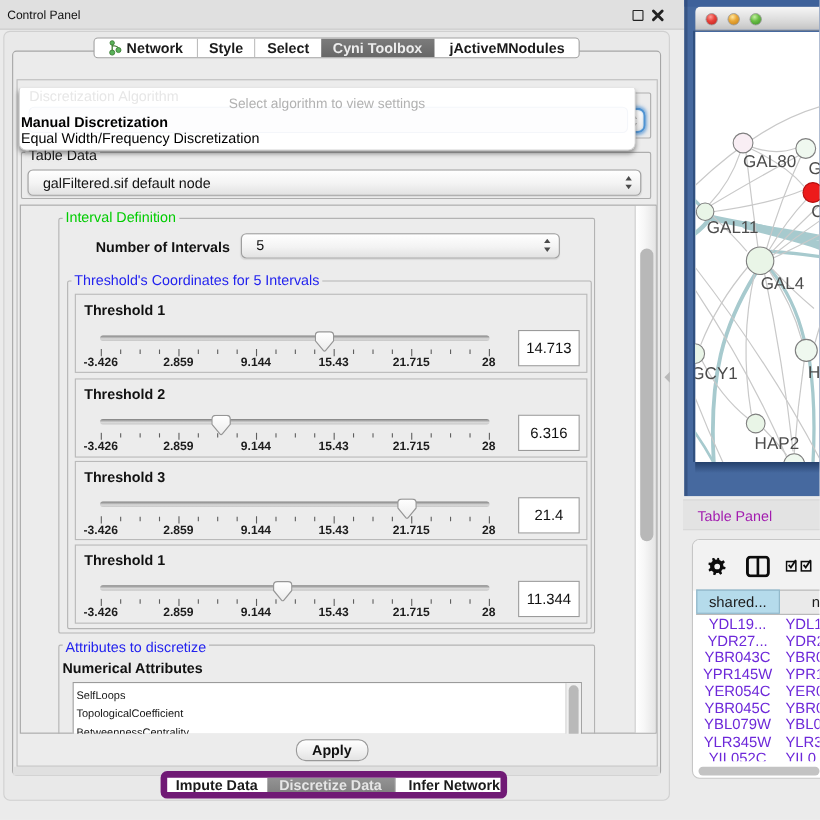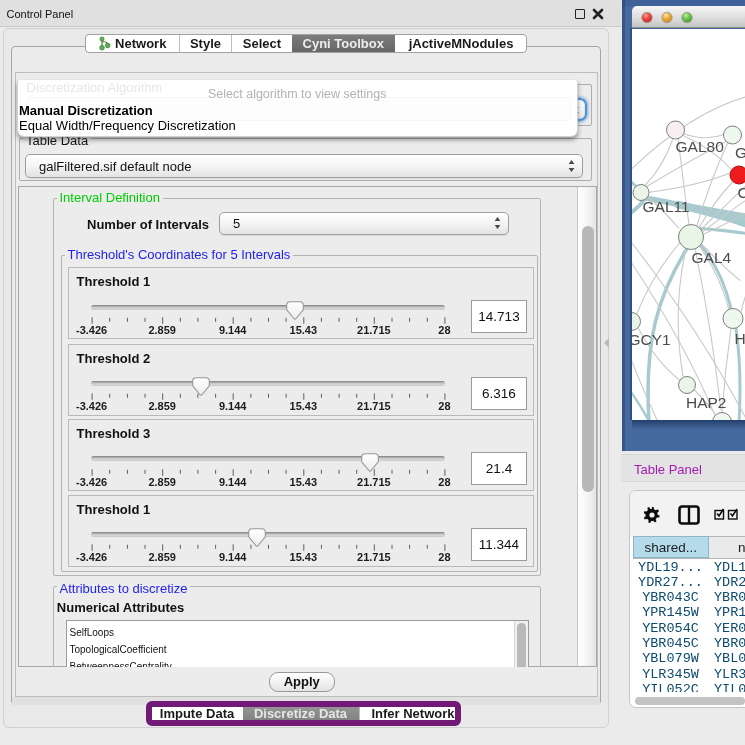--- a/index.html
+++ b/index.html
@@ -411,18 +411,18 @@
     <path d="M3 5.5 L5 8 L9.5 1" stroke-width="1.6"></path>
     <rect x="14.5" y="2.5" width="8.5" height="8.5" stroke-width="1.4"></rect>
     <path d="M16.5 5.5 L18.5 8 L23 1" stroke-width="1.6"></path>
   </g>
 </svg>
 
 <div class="abs" style="left:632.5px; top:535.5px; width:112.5px; height:23px; background:#eaeaea; border:1px solid #b5b5b5; border-right:none;"></div>
 <div class="abs" style="left:633px; top:536px; width:75.5px; height:22px; background:#b5dbeb; border:1px solid #8fb6c8; display:flex; align-items:center; justify-content:center; font-size:13.5px; color:#1c1c1c;">shared...</div>
 <div class="abs" style="left:738px; top:540px; font-size:13.5px; color:#1c1c1c;">n</div>
 
-<div class="abs" style="left:633px; top:559.5px; width:112px; height:132px; overflow:hidden; font-size:13.5px; color:#0c4a6e;font-family:Liberation Mono, monospace;">
+<div class="abs" style="left:633px; top:559.5px; width:112px; height:132px; overflow:hidden; font-size:13.5px; color:#6d28d9;">
   <div class="abs" style="left:0; width:75px; text-align:center; line-height:15.3px;">YDL19...<br>YDR27...<br>YBR043C<br>YPR145W<br>YER054C<br>YBR045C<br>YBL079W<br>YLR345W<br>YIL052C</div>
   <div class="abs" style="left:81px; line-height:15.3px;">YDL1<br>YDR2<br>YBR0<br>YPR1<br>YER0<br>YBR0<br>YBL0<br>YLR3<br>YIL0</div>
 </div>
 
 <div class="abs" style="left:634.5px; top:696.5px; width:110px; height:8px; background:#c3c3c3; border-radius:4px;"></div>
 
 </body></html>

